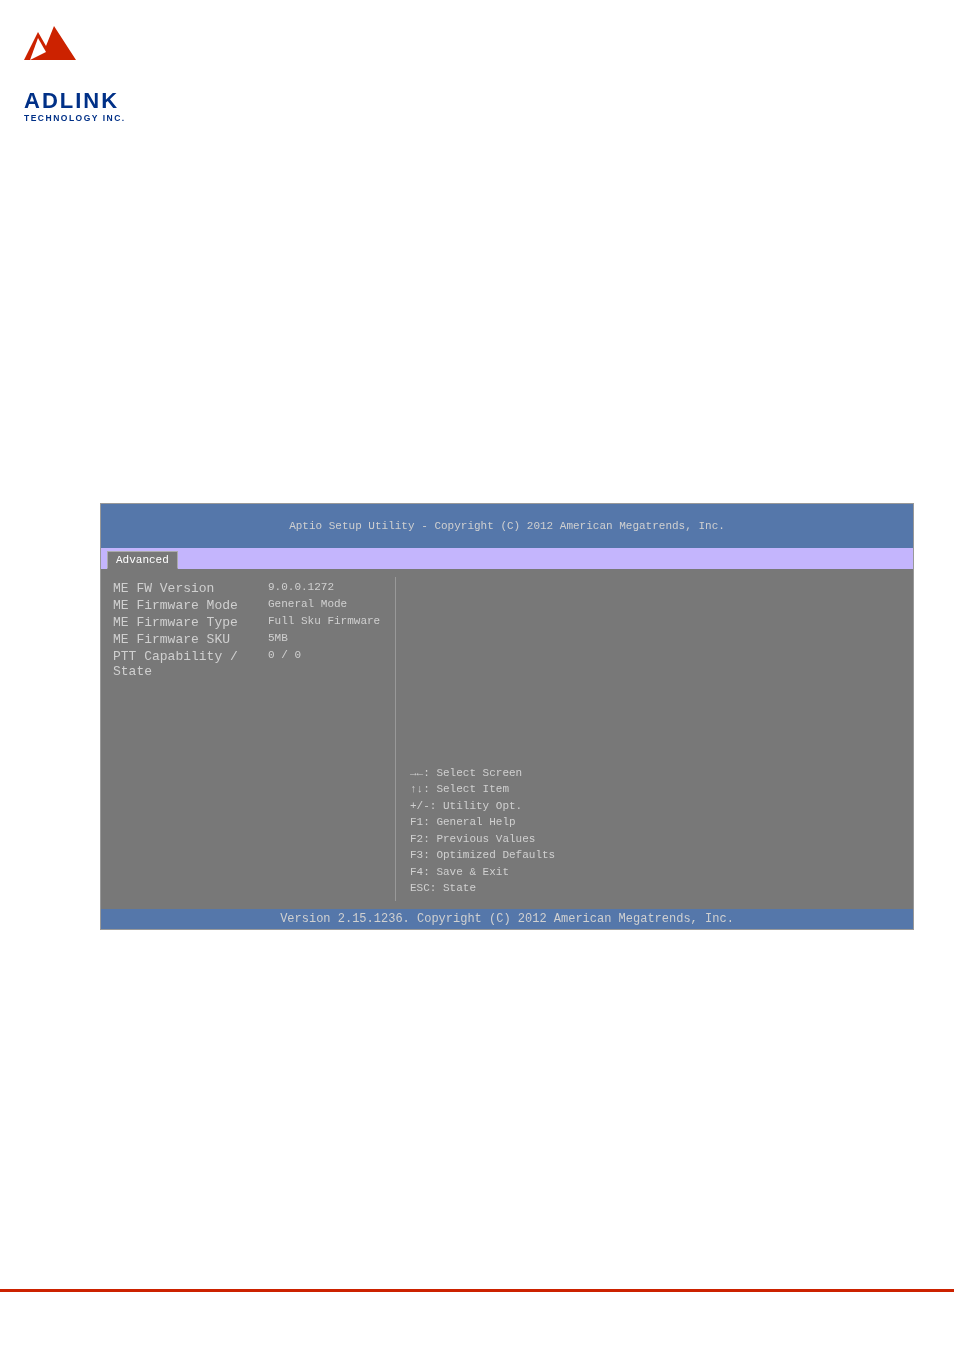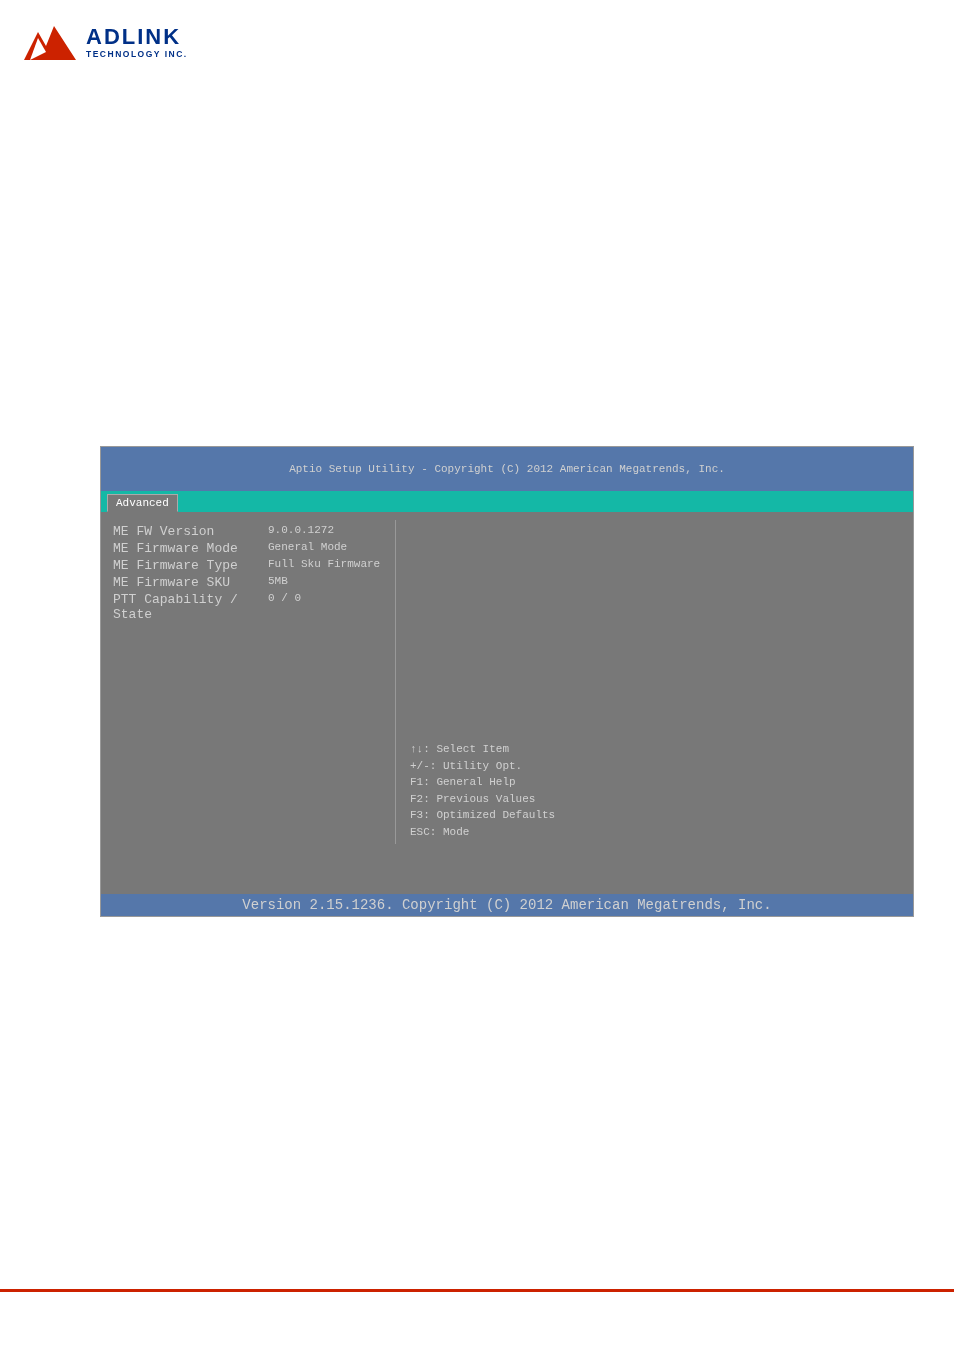--- a/index.html
+++ b/index.html
@@ -14,22 +14,23 @@
 
     
     .header {
       padding: 18px 24px 10px 24px;
       display: flex;
       align-items: center;
     }
 
     .logo-container {
       display: flex;
-      align-items: center;
-      gap: 10px;
+      align-items: flex-start;
+      gap: 24px;
+      flex-direction: column;
     }
 
     .logo-icon {
       width: 52px;
       height: 48px;
     }
 
     .logo-text {
       display: flex;
       flex-direction: column;
@@ -67,21 +68,21 @@
     .bios-titlebar {
       background: #5577aa;
       color: #d0d0d0;
       text-align: center;
       padding: 16px 0;
       font-size: 11px;
     }
 
     
     .bios-menubar {
-      background: #14b8a6;
+      background: #c4b5fd;
       padding: 3px 6px 0 6px;
       display: flex;
       gap: 2px;
     }
 
     .bios-tab {
       padding: 2px 8px;
       font-size: 11px;
       color: #d0d0d0;
       cursor: default;
@@ -145,22 +146,21 @@
       color: #d0d0d0;
       line-height: 1.5;
     }
 
     
     .bios-footer {
       background: #5577aa;
       color: #d0d0d0;
       text-align: center;
       padding: 3px 12px;
-      font-size: 14px;
-      margin-top: 42px;
+      font-size: 12px;
     }
 
     
     .bottom-line {
       position: absolute;
       bottom: 60px;
       left: 0;
       right: 0;
       height: 3px;
       background: #cc2200;
@@ -218,26 +218,28 @@
       </div>
       <div class="bios-row">
         <span class="bios-label">PTT Capability / State</span>
         <span class="bios-value">0 / 0</span>
       </div>
     </div>
 
     <div class="bios-divider"></div>
 
     <div class="bios-right">
+      <div class="bios-help-line">→←: Select Screen</div>
       <div class="bios-help-line">↑↓: Select Item</div>
       <div class="bios-help-line">+/-: Utility Opt.</div>
       <div class="bios-help-line">F1: General Help</div>
       <div class="bios-help-line">F2: Previous Values</div>
       <div class="bios-help-line">F3: Optimized Defaults</div>
-      <div class="bios-help-line">ESC: Mode</div>
+      <div class="bios-help-line">F4: Save &amp; Exit</div>
+      <div class="bios-help-line">ESC: State</div>
     </div>
 
   </div>
 
   <div class="bios-footer">
     <span>Version 2.15.1236. Copyright (C) 2012 American Megatrends, Inc.</span>
   </div>
 
 </div>
 

